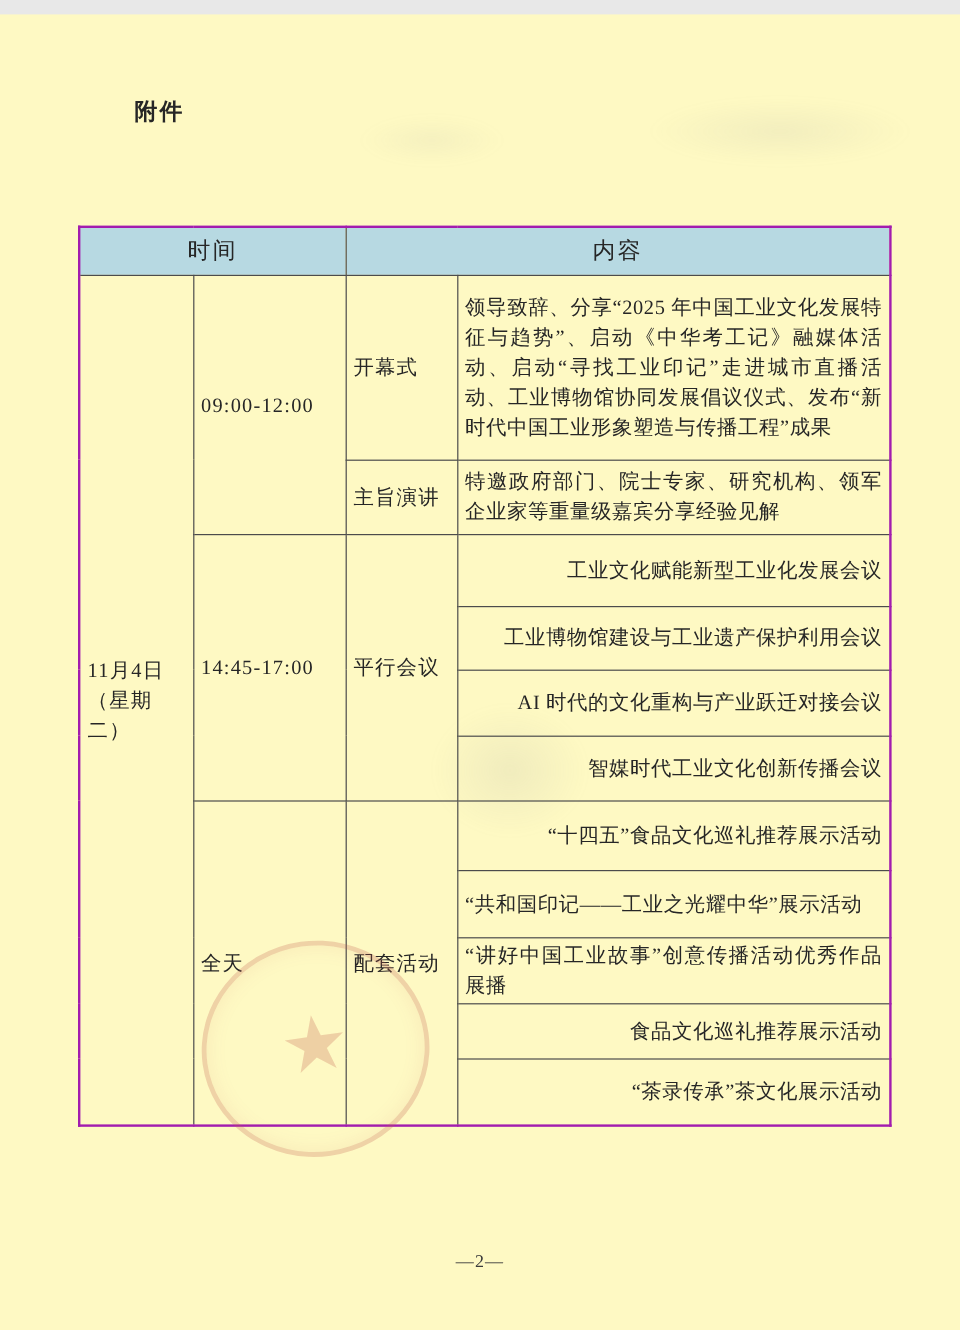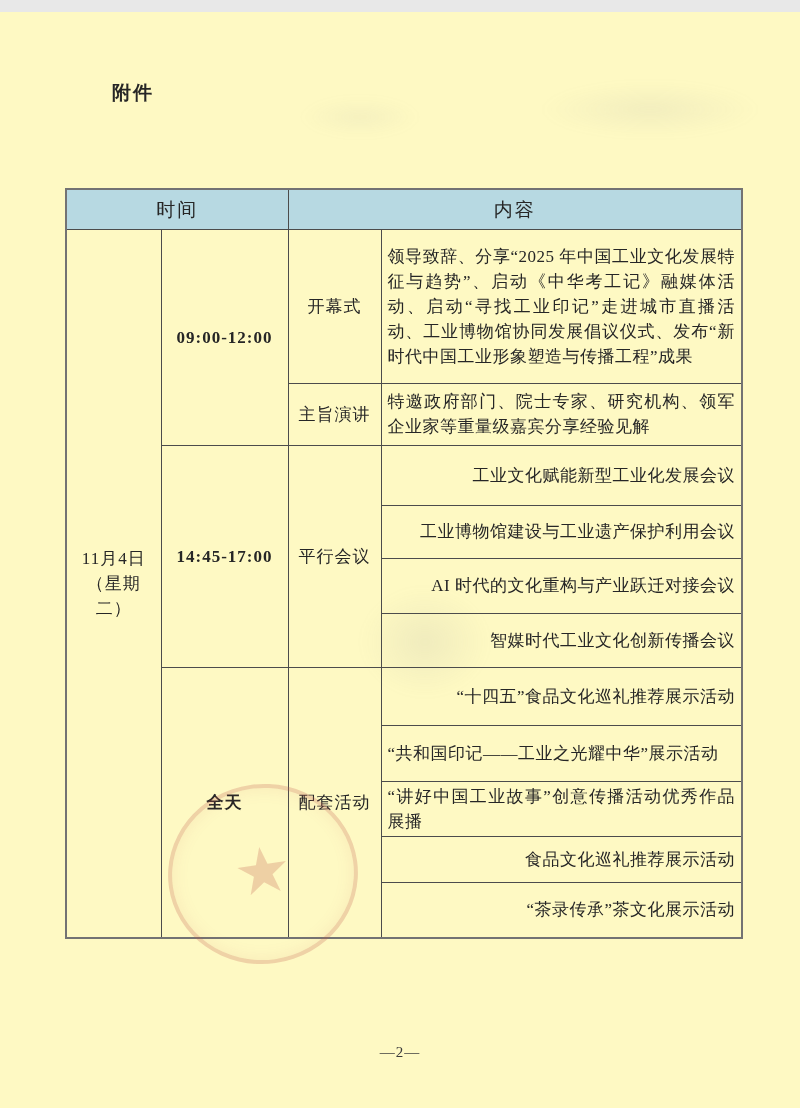--- a/index.html
+++ b/index.html
@@ -27,42 +27,41 @@
     margin:0;text-align:center;
     font-size:30px;font-weight:bold;letter-spacing:3px;
   }
 
   table.schedule{
     position:absolute;left:65px;top:176px;
     width:676px;
     border-collapse:collapse;
     table-layout:fixed;
   }
-  table.schedule{border:2px solid #737373;}
+  table.schedule{border:2px solid #a21caf;}
   .schedule td{
     border:1px solid #4c4c4c;
     padding:2px 6px;
     font-size:17px;
     line-height:25px;
     vertical-align:middle;
     overflow:hidden;
   }
   .schedule td.head{
     background:#b7d9e2;
     text-align:center;
     font-size:19px;
     letter-spacing:2px;
     padding:0;
   }
   .date-cell,.time-cell,.session-cell{
-    text-align:center;
     letter-spacing:1px;
   }
   .date-cell{font-size:16.5px;line-height:26px;}
-  .time-cell{font-size:17px;font-weight:bold;}
+  .time-cell{font-size:17px;}
   .session-cell{font-size:17.5px;}
   .content-cell{
     text-align:right;
     padding:4px 10px 4px 11px;
     letter-spacing:0.5px;
   }
   .content-cell.justify{text-align:justify;text-justify:inter-character;}
 
   
   .seal{

